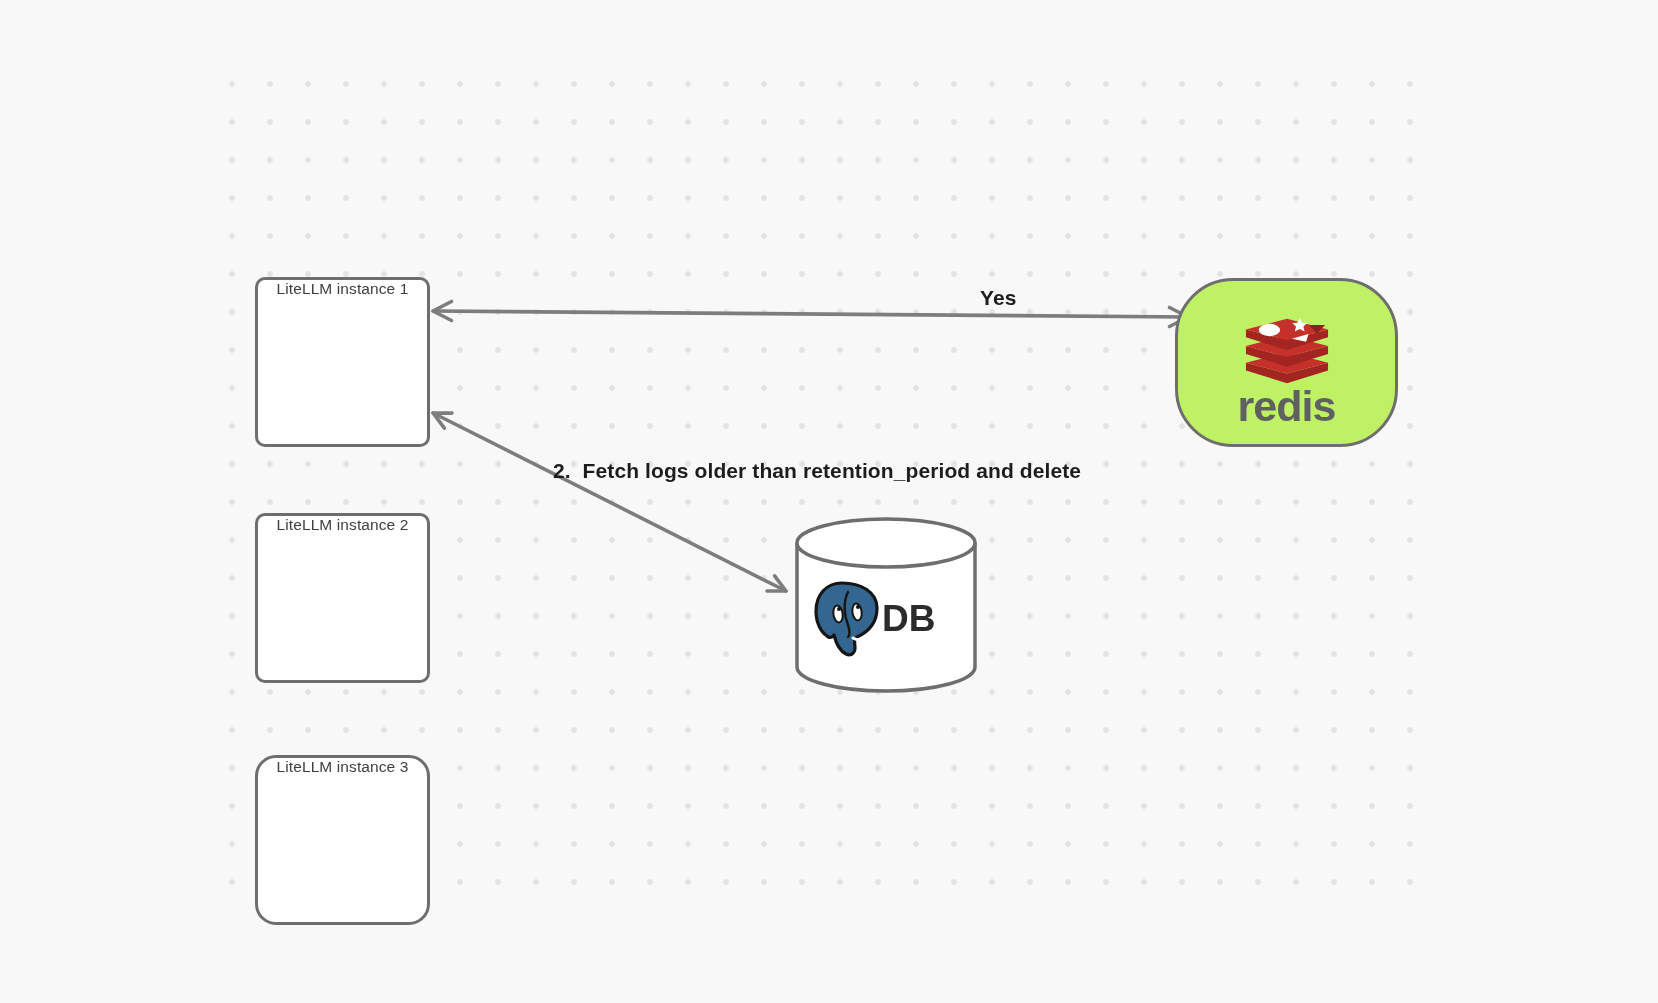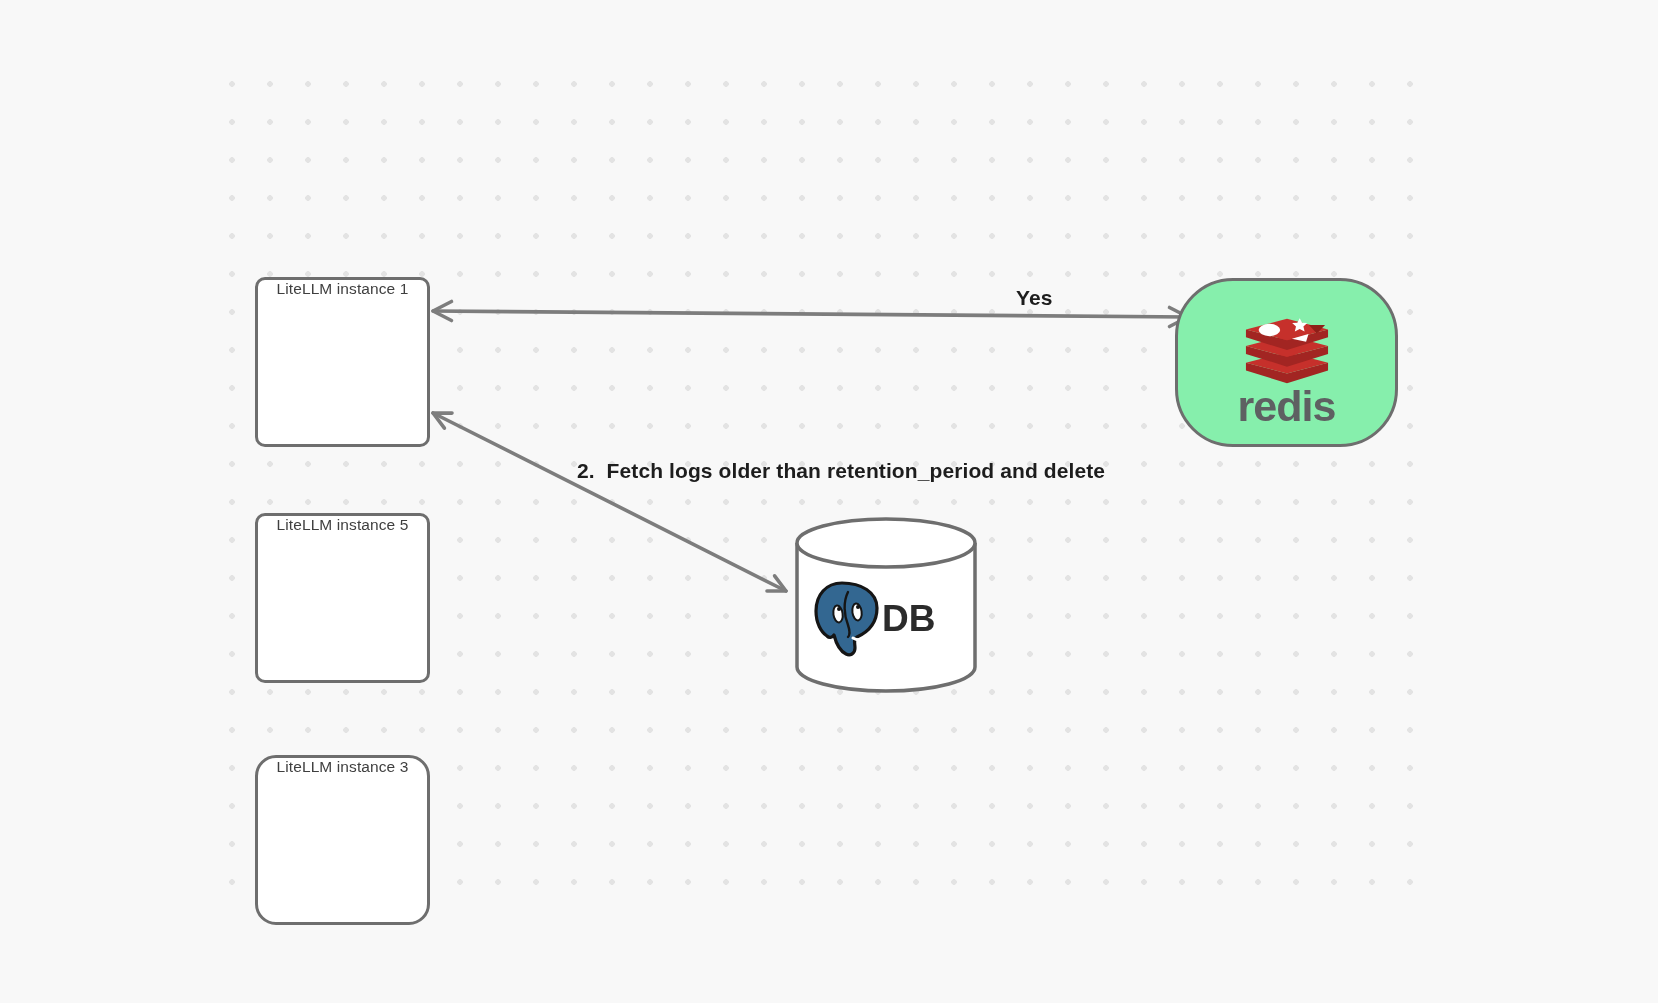--- a/index.html
+++ b/index.html
@@ -57,21 +57,21 @@
   #box1 { left: 255px; top: 277px; }
   #box2 { left: 255px; top: 513px; }
   #box3 { left: 255px; top: 755px; border-radius: 21px; }
 
   .redis-node {
     position: absolute;
     left: 1175px;
     top: 278px;
     width: 223px;
     height: 169px;
-    background: #86efac;
+    background: #bef264;
     border: 3.5px solid #6e6e6e;
     border-radius: 58px;
     box-sizing: border-box;
     display: flex;
     flex-direction: column;
     align-items: center;
     justify-content: center;
     gap: 1px;
     padding-top: 20px;
   }
@@ -98,22 +98,22 @@
   .edge-label {
     position: absolute;
     font-size: 21px;
     font-weight: 700;
     color: #1d1d1d;
     white-space: pre;
     line-height: 1.15;
     letter-spacing: 0.1px;
   }
   #edge1-label    { left: 503px;  top: 286px; }
-  #edge1-response { left: 1016px; top: 286px; }
-  #edge2-label    { left: 577px;  top: 459px; }
+  #edge1-response { left: 980px; top: 286px; }
+  #edge2-label    { left: 553px;  top: 459px; }
 </style>
 </head>
 <body>
 
 <div class="canvas">
 
   <div class="dotgrid"></div>
 
   <svg class="edges-layer">
     <g>
@@ -125,21 +125,21 @@
       <line class="edge-stroke" x1="433" y1="413" x2="786" y2="591"></line>
       <polyline class="edge-stroke" points="452,413.1 433,413 444.4,428.2"></polyline>
       <polyline class="edge-stroke" points="767,591 786,591 774.6,575.8"></polyline>
     </g>
   </svg>
 
   <div class="node-box" id="box1">
     <span class="box-label">LiteLLM instance 1</span>
   </div>
   <div class="node-box" id="box2">
-    <span class="box-label">LiteLLM instance 5</span>
+    <span class="box-label">LiteLLM instance 2</span>
   </div>
   <div class="node-box" id="box3">
     <span class="box-label">LiteLLM instance 3</span>
   </div>
 
   <div class="redis-node">
     <svg width="86" height="66" viewBox="0 0 88 66">
 
       <path d="M2,45 L2,53 L44,66 L86,53 L86,45 L44,56 Z" fill="#a22522"></path>
       <polygon points="2,45 44,34 86,45 44,56" fill="#c6302b"></polygon>

